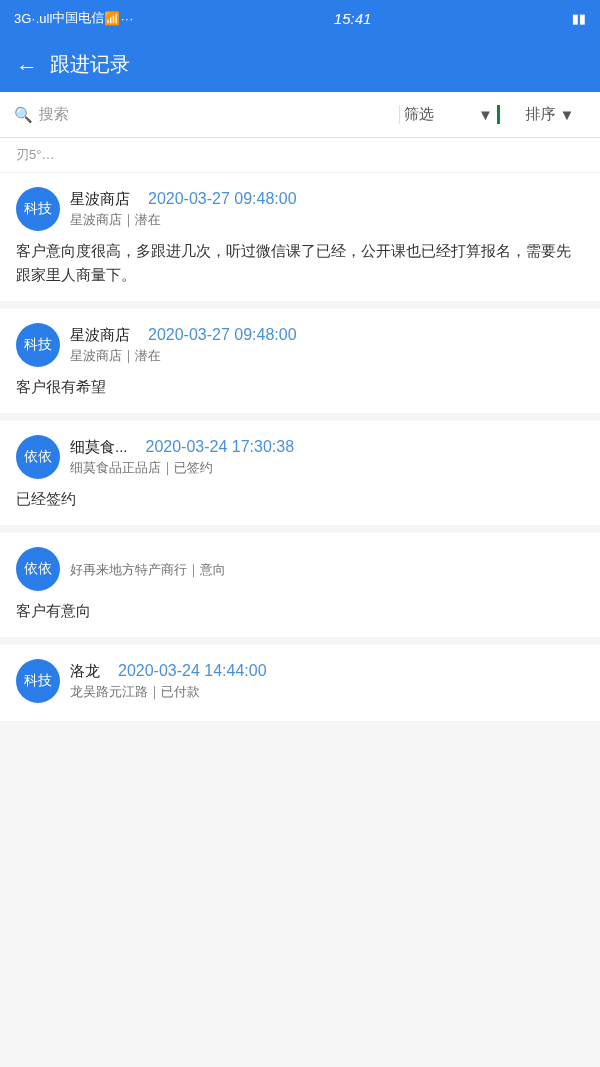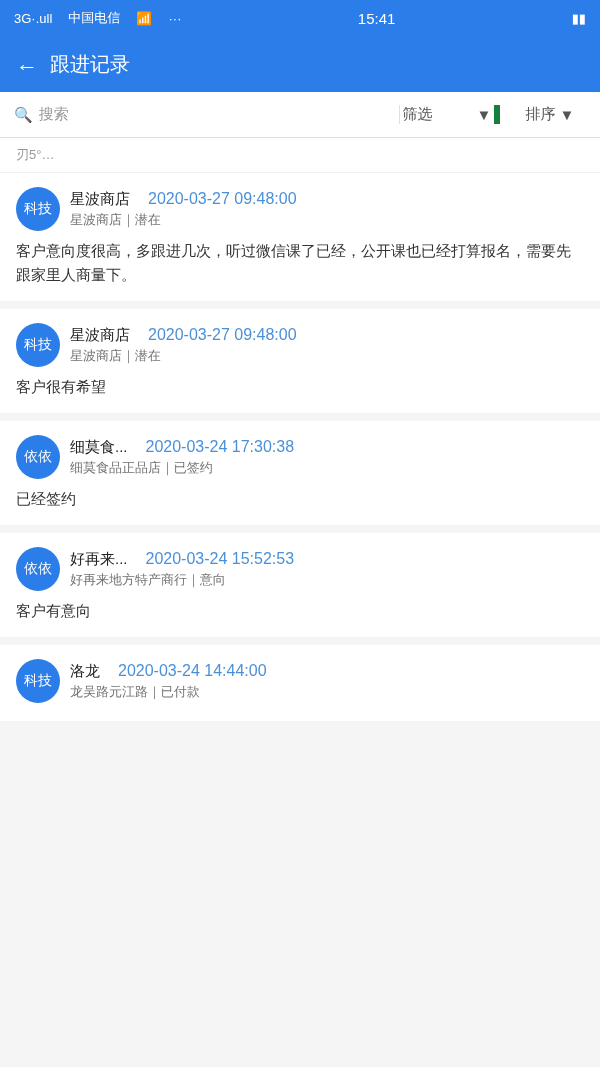--- a/index.html
+++ b/index.html
@@ -16,22 +16,22 @@
     .status-bar {
       background: #2b7de9;
       color: white;
       display: flex;
       justify-content: space-between;
       align-items: center;
       padding: 6px 14px;
       font-size: 13px;
       height: 36px;
     }
-    .status-bar-left { display: flex; align-items: center; gap: 16px; justify-content: space-between; }
-    .status-bar-center { font-size: 15px; font-weight: 500; }
+    .status-bar-left { display: flex; align-items: center; gap: 0; justify-content: space-between; }
+    .status-bar-center { font-size: 15px; font-weight: 500; font-style: italic; }
     .status-bar-right { display: flex; align-items: center; gap: 4px; }
 
     
     .header {
       background: #2b7de9;
       color: white;
       display: flex;
       align-items: center;
       padding: 12px 16px;
       height: 56px;
@@ -67,21 +67,21 @@
     .toolbar-filter, .toolbar-sort {
       flex: 0 0 100px;
       display: flex;
       align-items: center;
       justify-content: center;
       gap: 4px;
       color: #555;
       font-size: 15px;
       cursor: pointer;
     }
-    .toolbar-filter { border-right: 6px solid #15803d; gap: 44px; }
+    .toolbar-filter { border-right: 3px solid #15803d; gap: 44px; }
 
     
     .partial-item {
       background: white;
       padding: 8px 16px 8px 16px;
       border-bottom: 1px solid #f0f0f0;
       color: #999;
       font-size: 13px;
     }
 
@@ -216,24 +216,20 @@
         </div>
         <div class="record-sub">细莫食品正品店｜已签约</div>
       </div>
     </div>
     <div class="record-content">已经签约</div>
   </div>
     <div class="record-card">
     <div class="record-header">
       <div class="avatar">依依</div>
       <div class="record-meta">
-        <div class="record-title-row">
-          <span class="record-name">好再来...</span>
-          <span class="record-time">2020-03-24 15:52:53</span>
-        </div>
         <div class="record-sub">好再来地方特产商行｜意向</div>
       </div>
     </div>
     <div class="record-content">客户有意向</div>
   </div>
     <div class="record-card">
     <div class="record-header">
       <div class="avatar">科技</div>
       <div class="record-meta">
         <div class="record-title-row">

